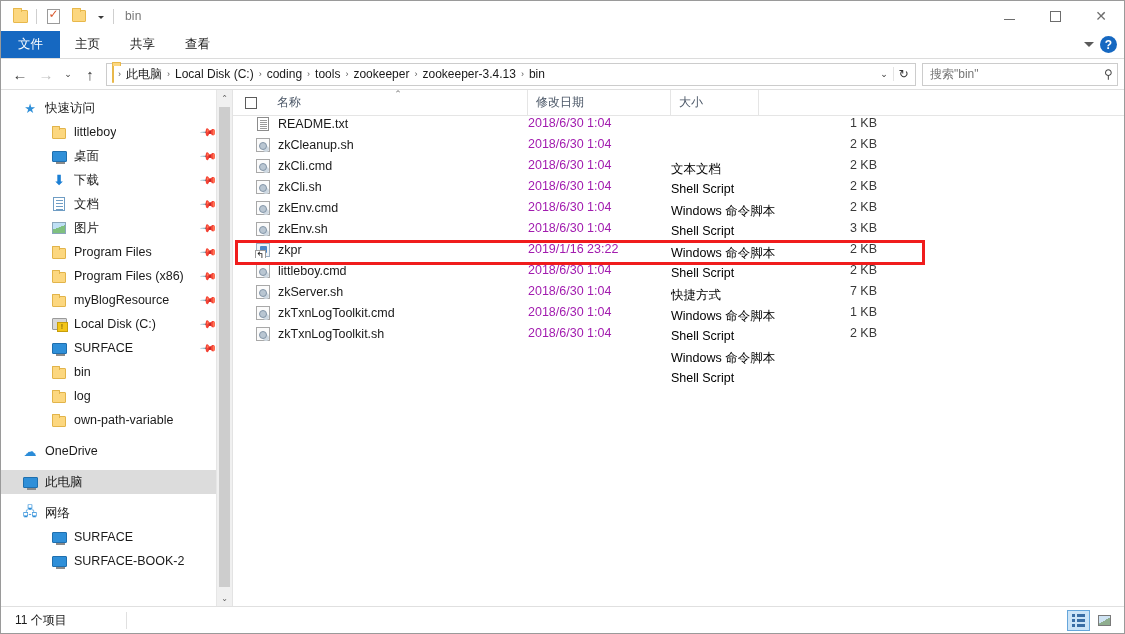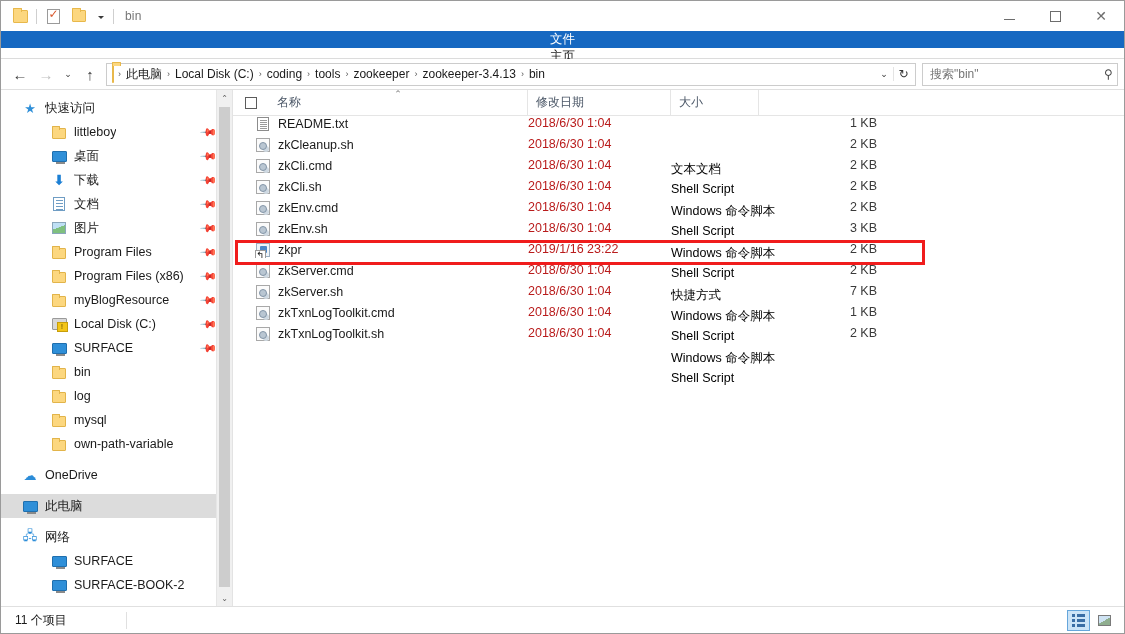--- a/index.html
+++ b/index.html
@@ -69,21 +69,20 @@
   .gl-min { width: 11px; height: 1px; background: #6d6d6d; margin-top: 6px; }
   .gl-max { width: 11px; height: 11px; border: 1px solid #6d6d6d; }
   .gl-close { font-size: 14px; line-height: 1; font-family: "DejaVu Sans", sans-serif; }
 
   
   .ribbon {
     height: 28px; min-height: 28px;
     display: flex; align-items: stretch;
     border-bottom: 1px solid #dcdcdc;
     background: #ffffff;
-    flex-direction: column;
   }
   .tab {
     display: flex; align-items: center; justify-content: center;
     padding: 0 15px; font-size: 12.5px; color: #1a1a1a;
   }
   .tab.file { background: #1668c1; color: #ffffff; padding: 0 17px; }
   .ribbon-right { margin-left: auto; display: flex; align-items: center; padding-right: 7px; gap: 6px; }
   .chev-down {
     width: 0; height: 0;
     border-left: 5px solid transparent; border-right: 5px solid transparent;
@@ -251,21 +250,21 @@
     position: absolute; top: 1px; left: 50%; transform: translateX(-50%);
     font-size: 9px; color: #7a7a7a; line-height: 7px;
   }
   .rows { flex: 1; position: relative; overflow: hidden; }
   .row {
     height: 21px; display: flex; align-items: flex-start;
     font-size: 12.5px; color: #1a1a1a;
   }
   .cell { display: flex; align-items: center; overflow: hidden; white-space: nowrap; }
   .c-name { width: 295px; padding-left: 22px; }
-  .c-date { width: 143px; color: #b91c1c; }
+  .c-date { width: 143px; color: #a21caf; }
   .c-type { width: 134px; color: #000000; margin-top: 45px; }
   .c-size { width: 88px; justify-content: flex-end; padding-right: 16px; color: #3a3a3a; }
   .f-ico { width: 16px; height: 16px; margin-right: 7px; flex: 0 0 16px; position: relative;
            display: flex; align-items: center; justify-content: center; }
   .fi-txt {
     width: 12px; height: 14px; background: #fff; border: 1px solid #8c8c8c; position: relative;
   }
   .fi-txt::after {
     content: ''; position: absolute; left: 2px; top: 2px; width: 7px; height: 1px;
     background: #9a9a9a; box-shadow: 0 2px 0 #9a9a9a, 0 4px 0 #9a9a9a, 0 6px 0 #9a9a9a, 0 8px 0 #9a9a9a;
@@ -502,26 +501,20 @@
           <span class="sb-label">bin</span>
         </div>
 
         <div class="sb-item lvl1">
           <span class="sb-ico">
               <span class="ic-folder"></span>
             </span>
           <span class="sb-label">log</span>
         </div>
 
-        <div class="sb-item lvl1">
-          <span class="sb-ico">
-              <span class="ic-folder"></span>
-            </span>
-          <span class="sb-label">mysql</span>
-        </div>
 
         <div class="sb-item lvl1">
           <span class="sb-ico">
               <span class="ic-folder"></span>
             </span>
           <span class="sb-label">own-path-variable</span>
         </div>
 
         <div class="sb-spacer"></div>
 
@@ -674,21 +667,21 @@
           <div class="cell c-date">2019/1/16 23:22</div>
           <div class="cell c-type">快捷方式</div>
           <div class="cell c-size">2 KB</div>
         </div>
 
         <div class="row">
           <div class="cell c-name">
             <span class="f-ico">
                 <span class="fi-gen"></span>
               </span>
-            <span>zkServer.cmd</span>
+            <span>littleboy.cmd</span>
           </div>
           <div class="cell c-date">2018/6/30 1:04</div>
           <div class="cell c-type">Windows 命令脚本</div>
           <div class="cell c-size">2 KB</div>
         </div>
 
         <div class="row">
           <div class="cell c-name">
             <span class="f-ico">
                 <span class="fi-gen"></span>

